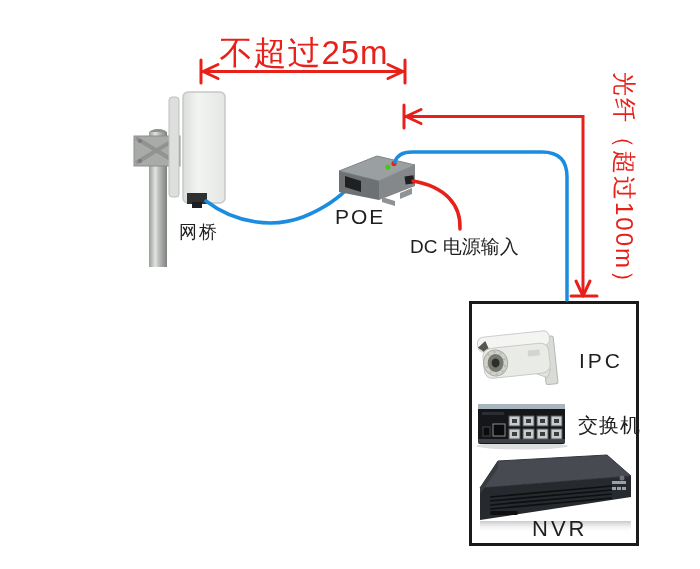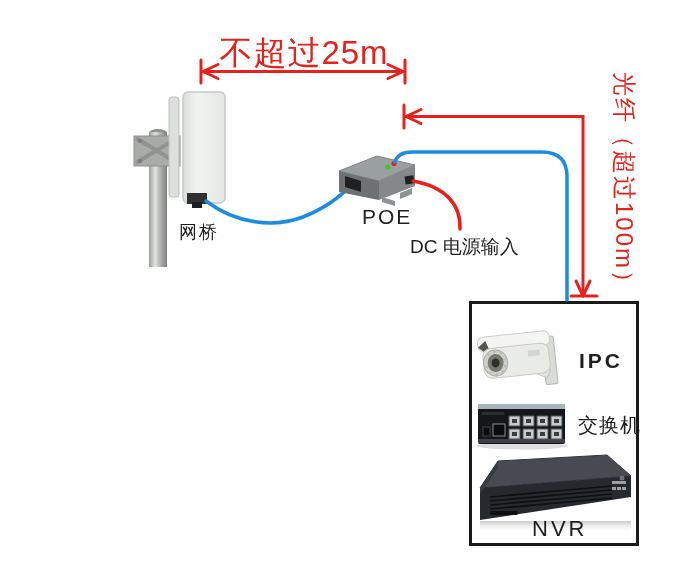--- a/index.html
+++ b/index.html
@@ -10,23 +10,23 @@
   }
   #lineart{position:absolute;left:0;top:0;width:700px;height:569px;}
   .lbl{position:absolute;color:#1f1f1f;white-space:nowrap;}
   .lbl-red{color:#e8201a;}
   #distance-label{left:158px;top:31px;width:200px;text-align:center;font-size:33px;letter-spacing:1px;}
   #fiber-label{
     left:594px;top:72px;font-size:24px;letter-spacing:2px;
     transform:rotate(90deg);transform-origin:top left;
   }
   #bridge-label{left:133px;top:220px;font-size:18px;letter-spacing:2px;}
-  #poe-label{left:316px;top:205px;font-size:21px;letter-spacing:2px;}
+  #poe-label{left:289px;top:205px;font-size:21px;letter-spacing:2px;}
   #dc-label{left:364px;top:234px;font-size:19px;text-align:right;}
-  #ipc-label{left:533px;top:349px;font-size:21px;letter-spacing:3px;font-weight:bold;}
+  #ipc-label{left:533px;top:349px;font-size:21px;letter-spacing:3px;}
   #switch-label{left:532px;top:412px;font-size:20px;letter-spacing:1px;font-family:Liberation Serif, serif;}
   #nvr-label{left:486px;top:516px;font-size:22px;letter-spacing:3px;text-align:right;}
   #equipment-box{
     position:absolute;left:423px;top:301px;width:164px;height:239px;
     border:3px solid #1a1a1a;background:#ffffff;
   }
 </style>
 </head>
 <body>
 

